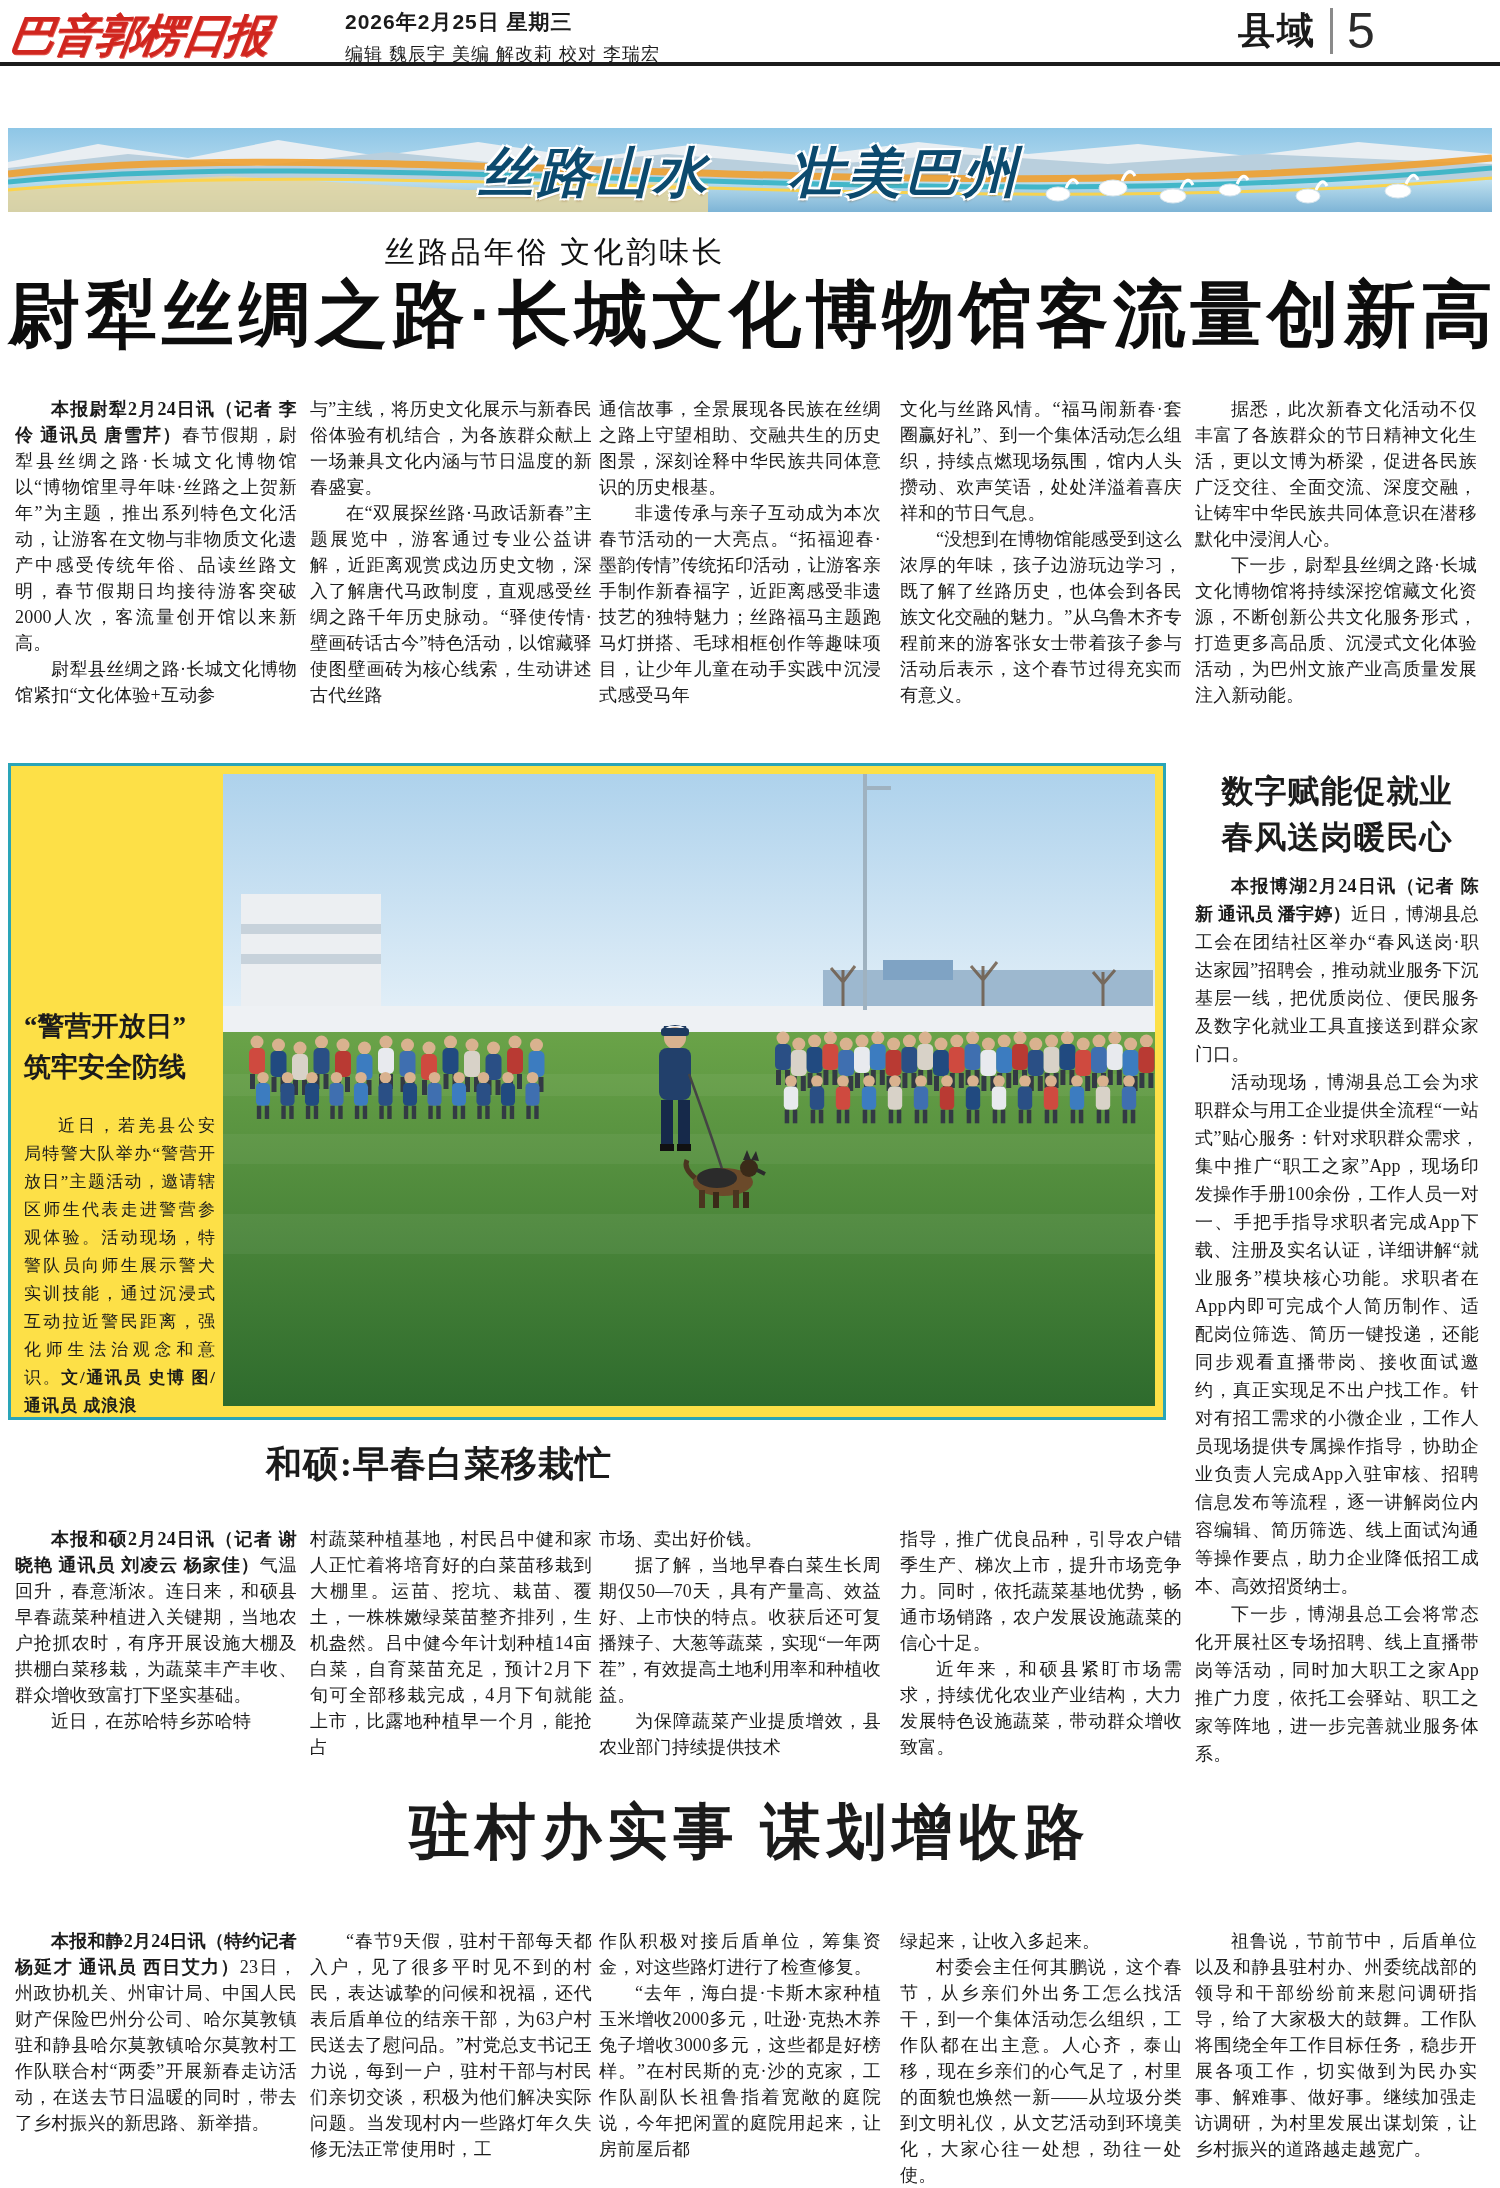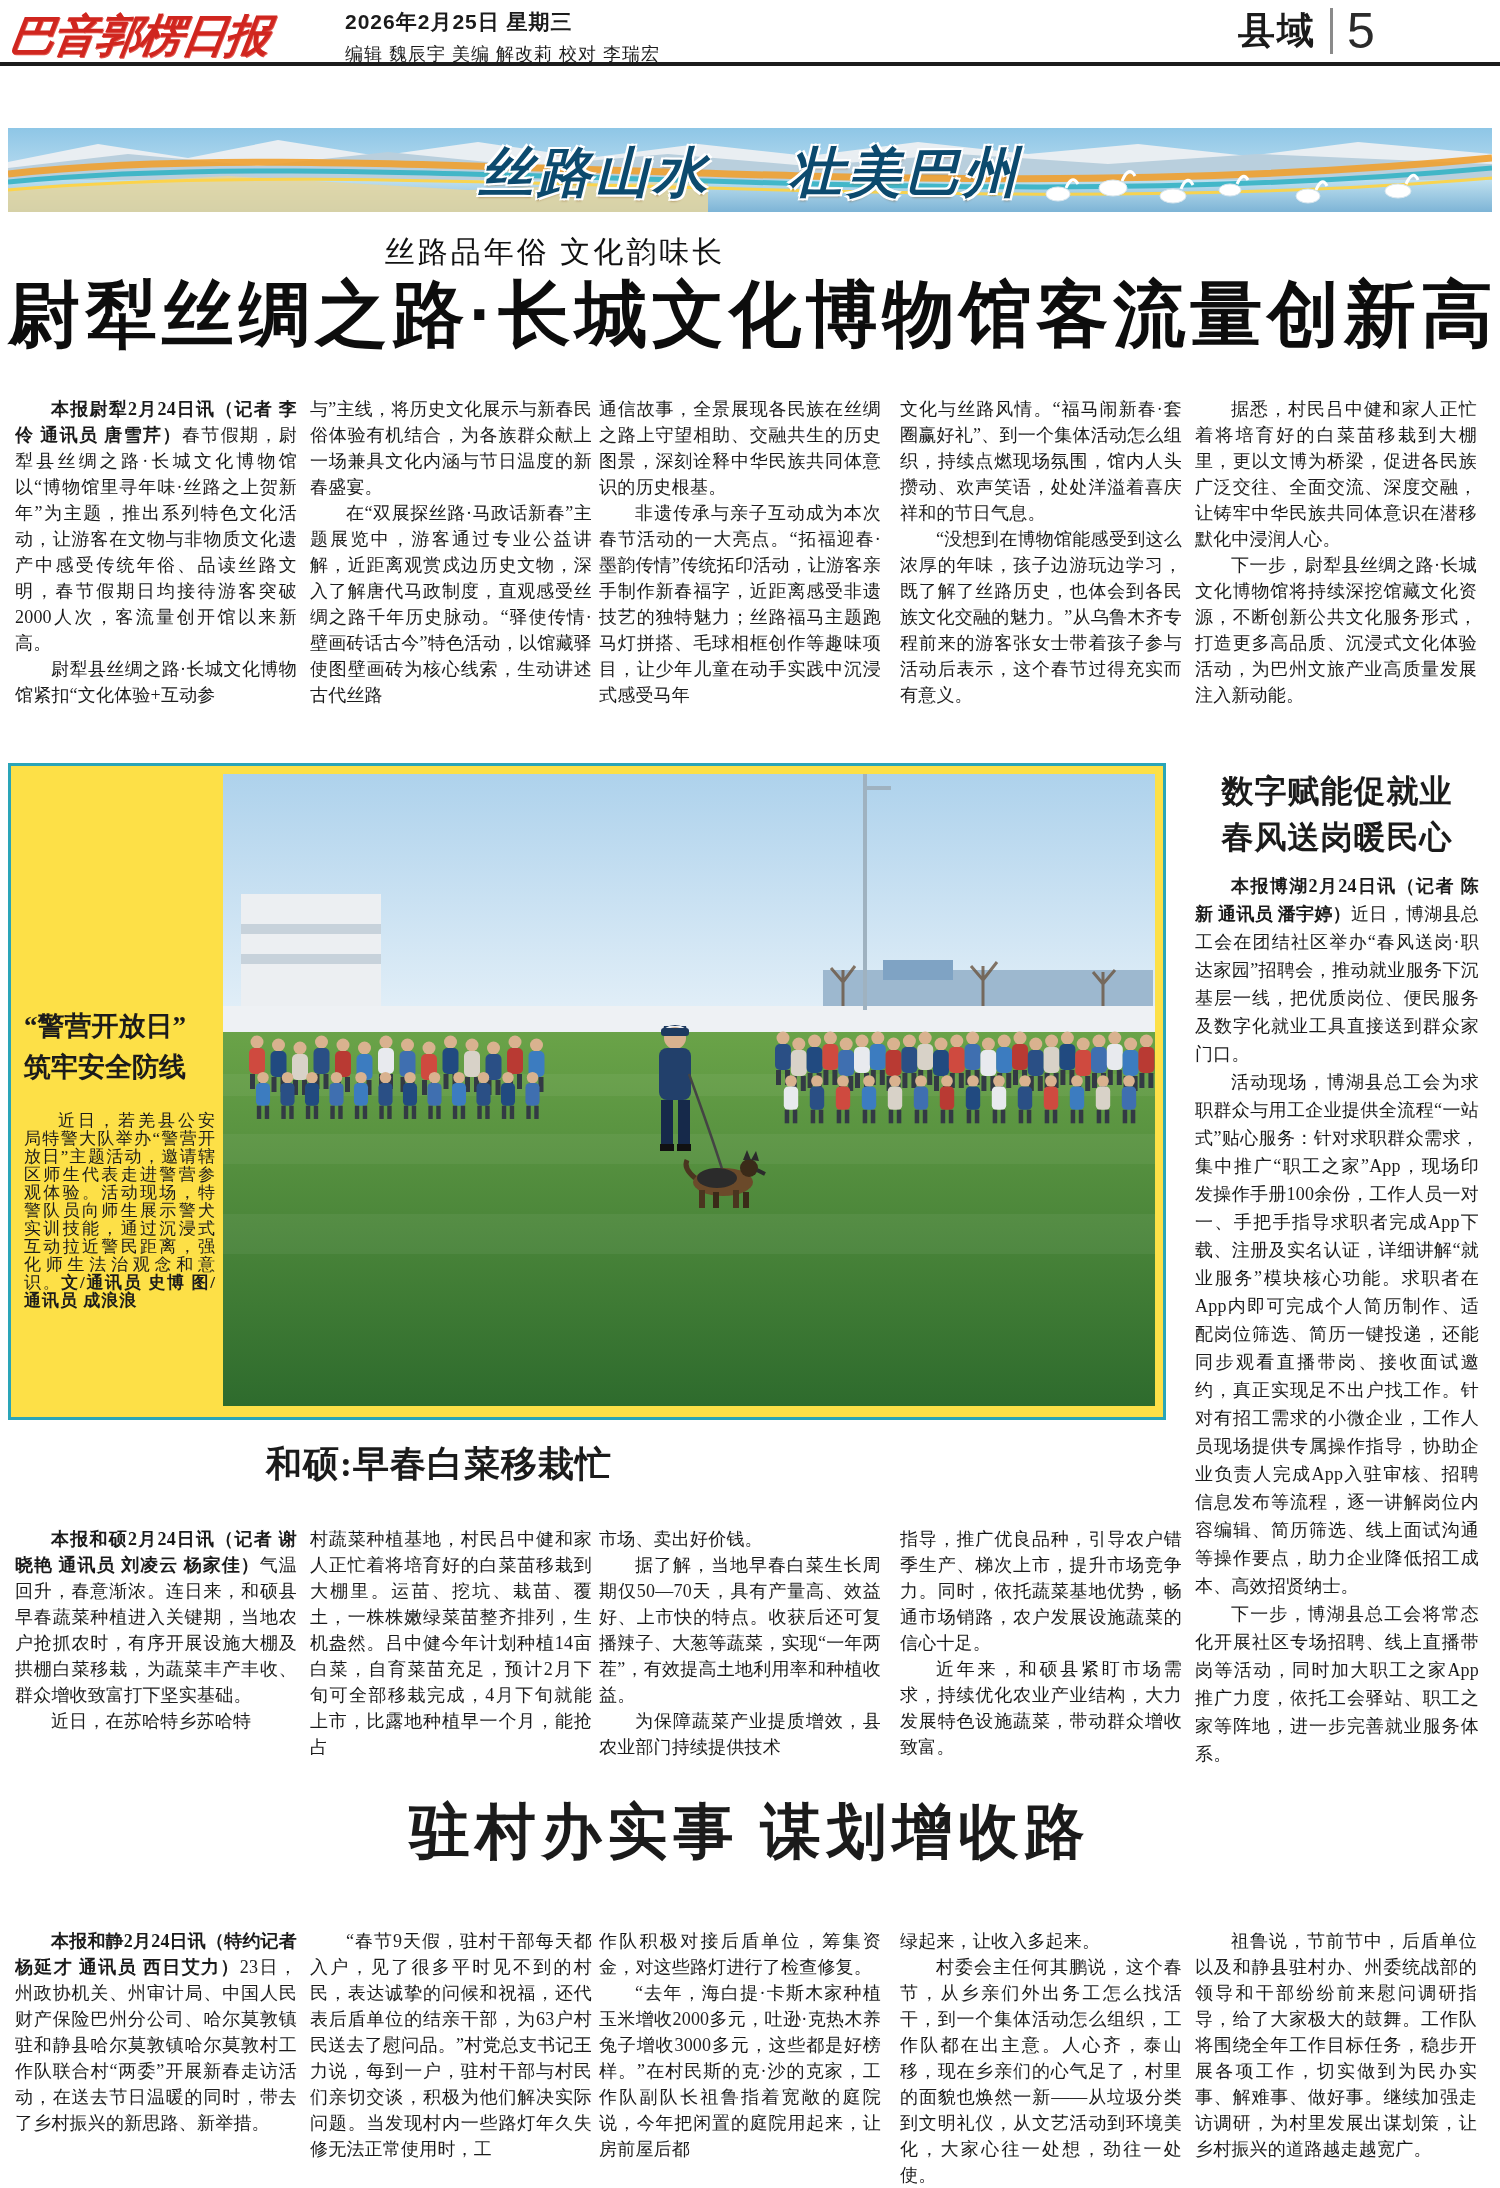--- a/index.html
+++ b/index.html
@@ -35,21 +35,21 @@
   .col{width:282px;font-size:18px;line-height:26px;text-align:justify;letter-spacing:.2px;overflow:hidden;}
   .col p{margin:0;text-indent:2em;}
   .col p.ni{text-indent:0;}
   .col b, .boxbody b{font-family:Liberation Serif, serif;font-weight:700;}
   .lead-col{top:396px;height:324px;}
   .c1{left:15px;} .c2{left:310px;} .c3{left:599px;} .c4{left:900px;} .c5{left:1195px;}
   
   .pbox{left:8px;top:763px;width:1152px;height:651px;border:3px solid #2aa5b8;background:#fde047;}
   .boxtext{position:absolute;left:13px;top:240px;width:192px;}
   .boxtitle{font-size:27px;font-weight:700;line-height:41px;letter-spacing:0;}
-  .boxbody{margin-top:24px;font-size:17px;line-height:18px;letter-spacing:1px;text-align:justify;}
+  .boxbody{margin-top:24px;font-size:17px;line-height:28px;letter-spacing:1px;text-align:justify;}
   .boxbody p{margin:0;text-indent:2em;}
   .photo{position:absolute;left:212px;top:8px;width:932px;height:632px;overflow:hidden;background:#cfe3f2;}
   
   .jobs-title{left:1192px;top:768px;width:290px;text-align:center;font-size:32px;font-weight:700;
               line-height:46px;letter-spacing:1px;}
   .jobs-body{left:1195px;top:872px;width:284px;height:922px;font-size:18px;line-height:28px;
              text-align:justify;letter-spacing:.2px;overflow:hidden;}
   .jobs-body p{margin:0;text-indent:2em;}
   
   .cab-title{left:266px;top:1440px;font-size:36px;font-weight:700;letter-spacing:1px;}
@@ -127,21 +127,21 @@
   </div>
 <div class="abs col lead-col c3">
     <p class="ni">通信故事，全景展现各民族在丝绸之路上守望相助、交融共生的历史图景，深刻诠释中华民族共同体意识的历史根基。</p>
     <p>非遗传承与亲子互动成为本次春节活动的一大亮点。“拓福迎春·墨韵传情”传统拓印活动，让游客亲手制作新春福字，近距离感受非遗技艺的独特魅力；丝路福马主题跑马灯拼搭、毛球相框创作等趣味项目，让少年儿童在动手实践中沉浸式感受马年</p>
   </div>
 <div class="abs col lead-col c4">
     <p class="ni">文化与丝路风情。“福马闹新春·套圈赢好礼”、到一个集体活动怎么组织，持续点燃现场氛围，馆内人头攒动、欢声笑语，处处洋溢着喜庆祥和的节日气息。</p>
     <p>“没想到在博物馆能感受到这么浓厚的年味，孩子边游玩边学习，既了解了丝路历史，也体会到各民族文化交融的魅力。”从乌鲁木齐专程前来的游客张女士带着孩子参与活动后表示，这个春节过得充实而有意义。</p>
   </div>
 <div class="abs col lead-col c5">
-    <p>据悉，村民吕中健和家人正忙着将培育好的白菜苗移栽到大棚里，更以文博为桥梁，促进各民族广泛交往、全面交流、深度交融，让铸牢中华民族共同体意识在潜移默化中浸润人心。</p>
+    <p>据悉，此次新春文化活动不仅丰富了各族群众的节日精神文化生活，更以文博为桥梁，促进各民族广泛交往、全面交流、深度交融，让铸牢中华民族共同体意识在潜移默化中浸润人心。</p>
     <p>下一步，尉犁县丝绸之路·长城文化博物馆将持续深挖馆藏文化资源，不断创新公共文化服务形式，打造更多高品质、沉浸式文化体验活动，为巴州文旅产业高质量发展注入新动能。</p>
   </div>
 
 <div class="abs pbox">
   <div class="boxtext">
     <div class="boxtitle">
       <div>“警营开放日”</div>
       <div>筑牢安全防线</div>
     </div>
     <div class="boxbody">

